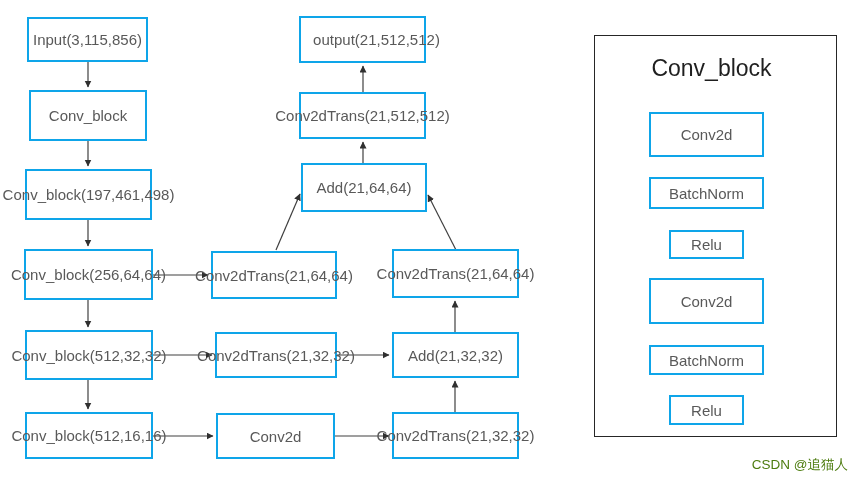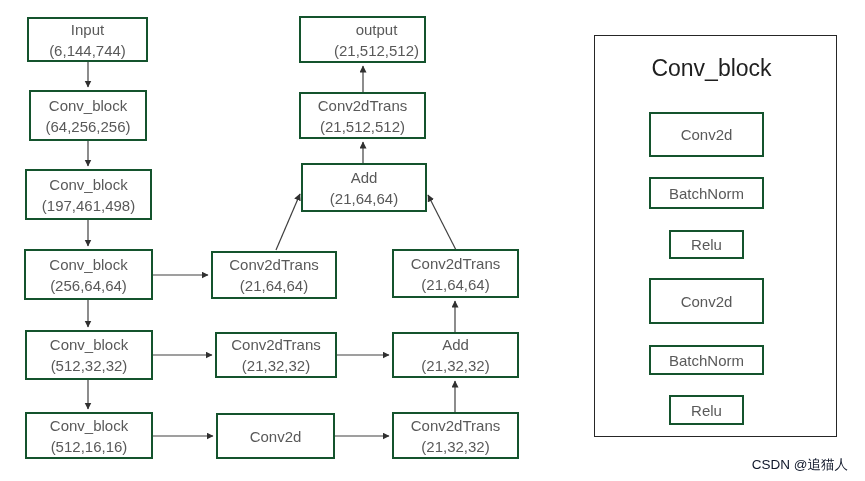--- a/index.html
+++ b/index.html
@@ -18,23 +18,22 @@
   .arrows {
     position: absolute;
     left: 0; top: 0;
     width: 865px;
     height: 481px;
   }
   .node {
     position: absolute;
     box-sizing: border-box;
     background: #ffffff;
-    border: 2px solid #14532d;
+    border: 2px solid #0ea5e9;
     display: flex;
-    flex-direction: column;
     align-items: center;
     justify-content: center;
     color: #595959;
     font-size: 15px;
     line-height: 21px;
     text-align: center;
     white-space: nowrap;
   }
   .panel {
     position: absolute;
@@ -47,21 +46,21 @@
     box-sizing: border-box;
     text-align: center;
     color: #1f1f1f;
     font-size: 23px;
   }
   .step {
     font-size: 15px;
   }
   .watermark {
     position: absolute;
-    color: #0f172a;
+    color: #4d7c0f;
     font-size: 13.5px;
     white-space: nowrap;
   }
 </style>
 </head>
 <body>
 
 <div class="canvas">
 
   <svg class="arrows" viewBox="0 0 865 481" xmlns="http://www.w3.org/2000/svg">
@@ -96,25 +95,24 @@
       <line x1="707" y1="157" x2="707" y2="174" marker-end="url(#ah)"></line>
       <line x1="707" y1="209" x2="707" y2="227" marker-end="url(#ah)"></line>
       <line x1="707" y1="259" x2="707" y2="275" marker-end="url(#ah)"></line>
       <line x1="707" y1="324" x2="707" y2="342" marker-end="url(#ah)"></line>
       <line x1="707" y1="375" x2="707" y2="392" marker-end="url(#ah)"></line>
     </g>
   </svg>
 
   <div class="node" style="left:27px;top:17px;width:121px;height:45px;">
     <div>Input</div>
-    <div>(6,144,744)</div>
+    <div>(3,115,856)</div>
   </div>
   <div class="node" style="left:29px;top:90px;width:118px;height:51px;">
     <div>Conv_block</div>
-    <div>(64,256,256)</div>
   </div>
   <div class="node" style="left:25px;top:169px;width:127px;height:51px;">
     <div>Conv_block</div>
     <div>(197,461,498)</div>
   </div>
   <div class="node" style="left:24px;top:249px;width:129px;height:51px;">
     <div>Conv_block</div>
     <div>(256,64,64)</div>
   </div>
   <div class="node" style="left:25px;top:330px;width:128px;height:50px;">

